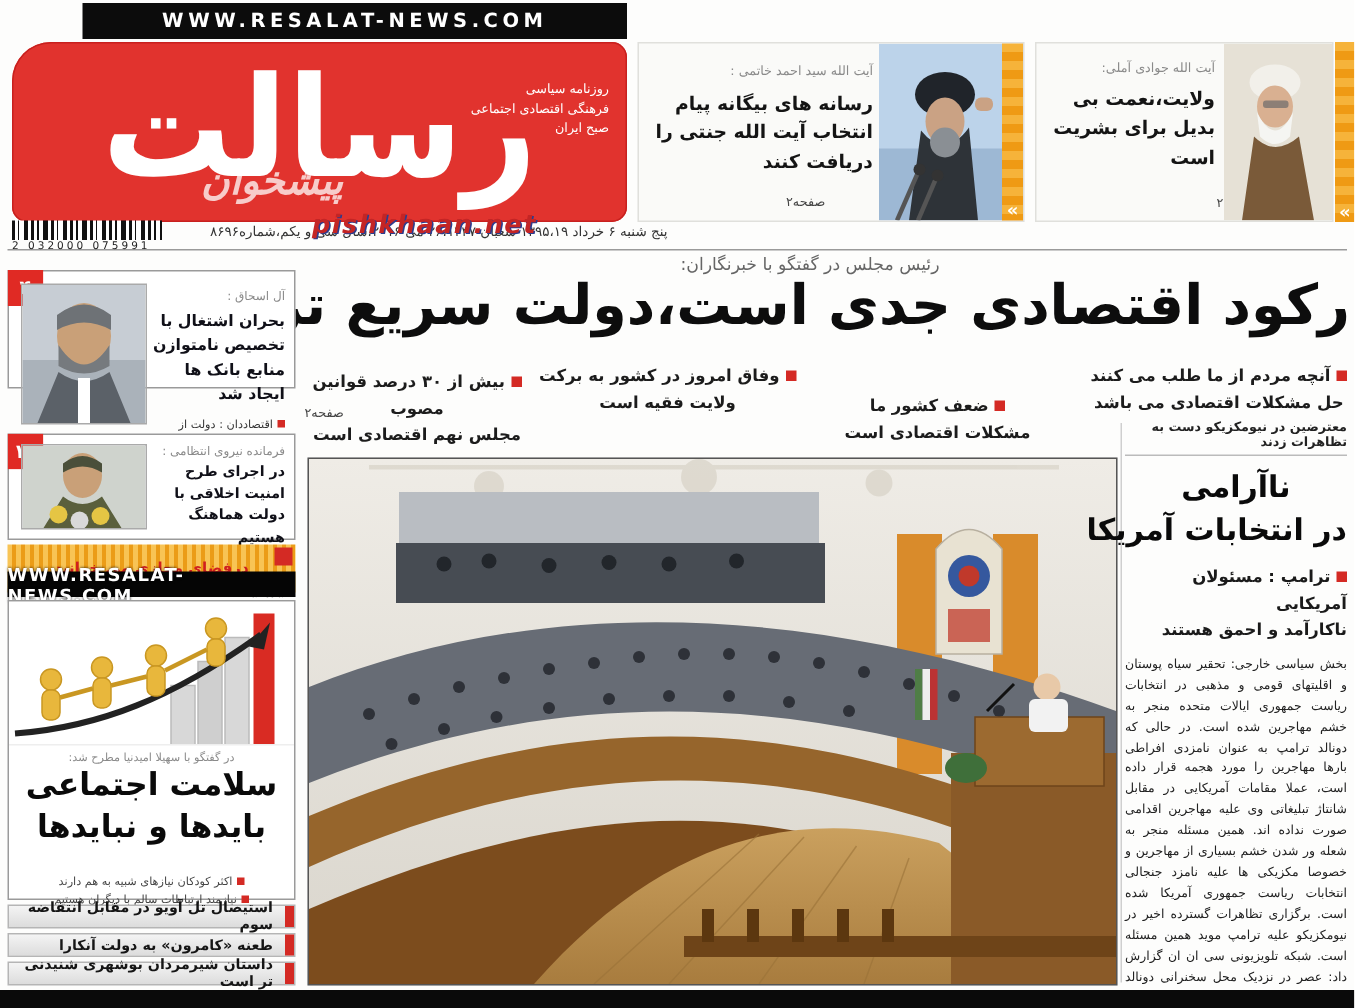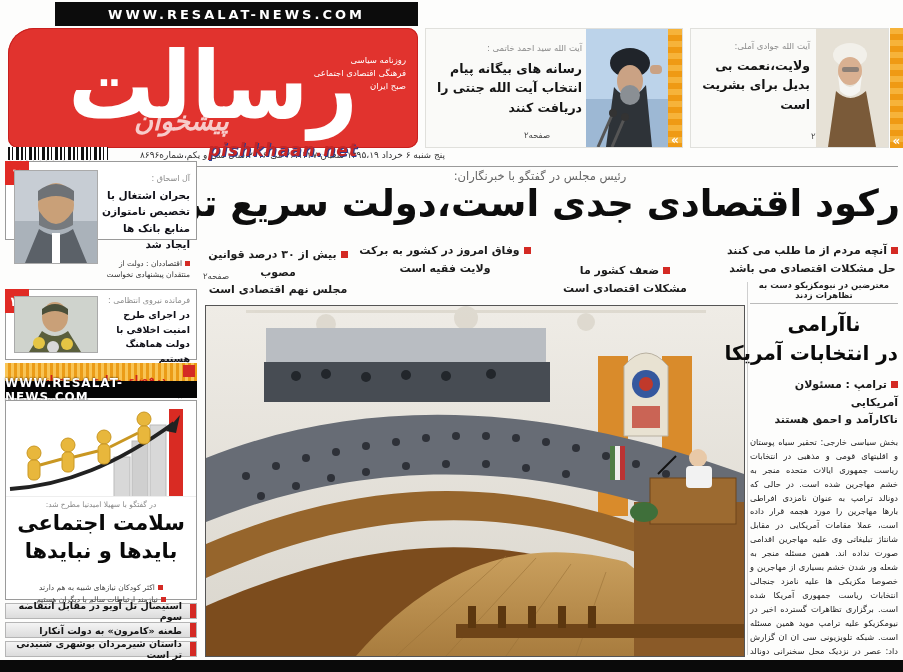--- a/index.html
+++ b/index.html
@@ -72,21 +72,21 @@
   .bar{left:5px;width:192px;height:16px;background:linear-gradient(#f4f4f4,#dcdcdc);
     border:1px solid #b5b5b5;position:absolute;display:flex;align-items:center;}
   .bar .txt{flex:1;text-align:right;font-size:9.5px;font-weight:800;color:#151515;padding-right:8px;direction:rtl;}
   .bar .red{width:6px;height:100%;background:#d42a24;margin-left:0;order:2;}
 
   
   .mainphoto{left:205px;top:305px;width:540px;height:352px;border:1px solid #555;background:#ddd;}
 
   
   .rart{left:750px;top:280px;width:148px;}
-  .rart .k{font-size:8.5px;font-weight:800;text-align:center;color:#222;border-bottom:1px solid #bbb;padding-bottom:3px;}
+  .rart .k{font-size:8.5px;font-weight:800;color:#222;border-bottom:1px solid #bbb;padding-bottom:3px;}
   .rart .t{font-size:20px;font-weight:900;text-align:center;color:#0a0a0a;line-height:1.45;white-space:nowrap;}
   .rart .b{font-size:11px;font-weight:800;text-align:right;color:#1a1a1a;line-height:1.6;margin-top:8px;}
   .rart .body{font-size:8.3px;color:#222;text-align:justify;line-height:1.68;margin-top:7px;}
   .rart-border{left:747px;top:282px;width:0;height:373px;border-left:1px solid #cfcfcf;}
 
   .bottom-bar{left:0;top:660px;width:903px;height:12px;background:#0a0a0a;}
 </style>
 </head>
 <body>
 
@@ -173,21 +173,21 @@
   <div class="abs lbul rtl" style="left:355px;width:180px;">
     <span class="rsq"></span><span>وفاق امروز در کشور به برکت</span><br>
     <span>ولایت فقیه است</span>
   </div>
   <div class="abs lbul rtl" style="left:203px;width:150px;top:246px;">
     <span class="rsq"></span><span>بیش از ۳۰ درصد قوانین مصوب</span><br>
     <span>مجلس نهم اقتصادی است</span>
   </div>
   <div class="abs lead-pref">صفحه۲</div>
 
-  <div class="abs lbox" style="top:161px;height:79px;">
+  <div class="abs lbox" style="top:180px;height:79px;">
     <div class="flag">۴</div>
     <div class="lphoto" style="top:8px;width:84px;height:94px;">
       <svg width="82" height="92" viewBox="0 0 82 92">
         <rect width="82" height="92" fill="#c7cdd4"></rect>
         <rect y="50" width="82" height="42" fill="#aab2ba"></rect>
         <ellipse cx="41" cy="34" rx="18" ry="22" fill="#c9a078"></ellipse>
         <path d="M24 40 Q41 66 58 40 L58 54 Q41 64 24 54 Z" fill="#767a7e"></path>
         <path d="M23 20 Q41 6 59 20 L59 30 Q41 20 23 30 Z" fill="#6e7276"></path>
         <path d="M10 92 L24 58 Q41 70 58 58 L72 92 Z" fill="#5b6168"></path>
         <rect x="37" y="62" width="8" height="30" fill="#fff"></rect>

